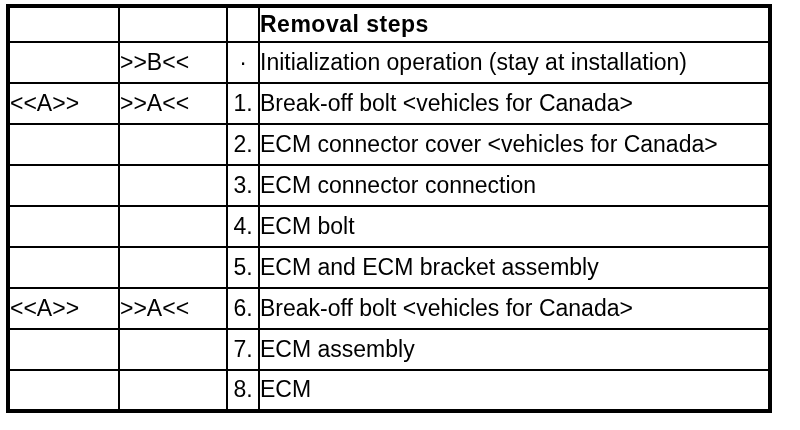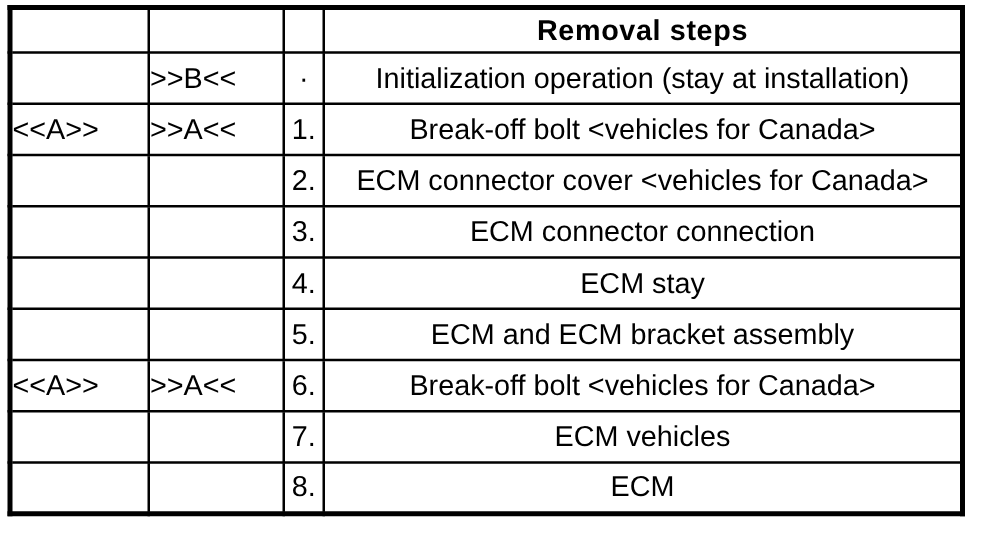--- a/index.html
+++ b/index.html
@@ -33,21 +33,21 @@
     vertical-align: middle;
     padding: 0;
     white-space: nowrap;
     overflow: hidden;
   }
   tr.header-row { height: 36px; }
   tr.data-row   { height: 41px; }
   td.c1 { width: 108px; padding-left: 7px; }
   td.c2 { width: 106px; padding-left: 7px; }
   td.c3 { width: 30px;  text-align: center; }
-  td.c4 { padding-left: 5px; text-align: center; }
+  td.c4 { padding-left: 5px; }
   td.header-cell {
     font-weight: bold;
     font-size: 24px;
     letter-spacing: 0.5px;
   }
 </style>
 </head>
 <body>
 
 <div class="page">
@@ -85,42 +85,42 @@
         <td class="c1"></td>
         <td class="c2"></td>
         <td class="c3">3.</td>
         <td class="c4">ECM connector connection</td>
       </tr>
 
       <tr class="data-row">
         <td class="c1"></td>
         <td class="c2"></td>
         <td class="c3">4.</td>
-        <td class="c4">ECM stay</td>
+        <td class="c4">ECM bolt</td>
       </tr>
 
       <tr class="data-row">
         <td class="c1"></td>
         <td class="c2"></td>
         <td class="c3">5.</td>
         <td class="c4">ECM and ECM bracket assembly</td>
       </tr>
 
       <tr class="data-row">
         <td class="c1">&lt;&lt;A&gt;&gt;</td>
         <td class="c2">&gt;&gt;A&lt;&lt;</td>
         <td class="c3">6.</td>
         <td class="c4">Break-off bolt &lt;vehicles for Canada&gt;</td>
       </tr>
 
       <tr class="data-row">
         <td class="c1"></td>
         <td class="c2"></td>
         <td class="c3">7.</td>
-        <td class="c4">ECM vehicles</td>
+        <td class="c4">ECM assembly</td>
       </tr>
 
       <tr class="data-row">
         <td class="c1"></td>
         <td class="c2"></td>
         <td class="c3">8.</td>
         <td class="c4">ECM</td>
       </tr>
     </tbody>
   </table>

